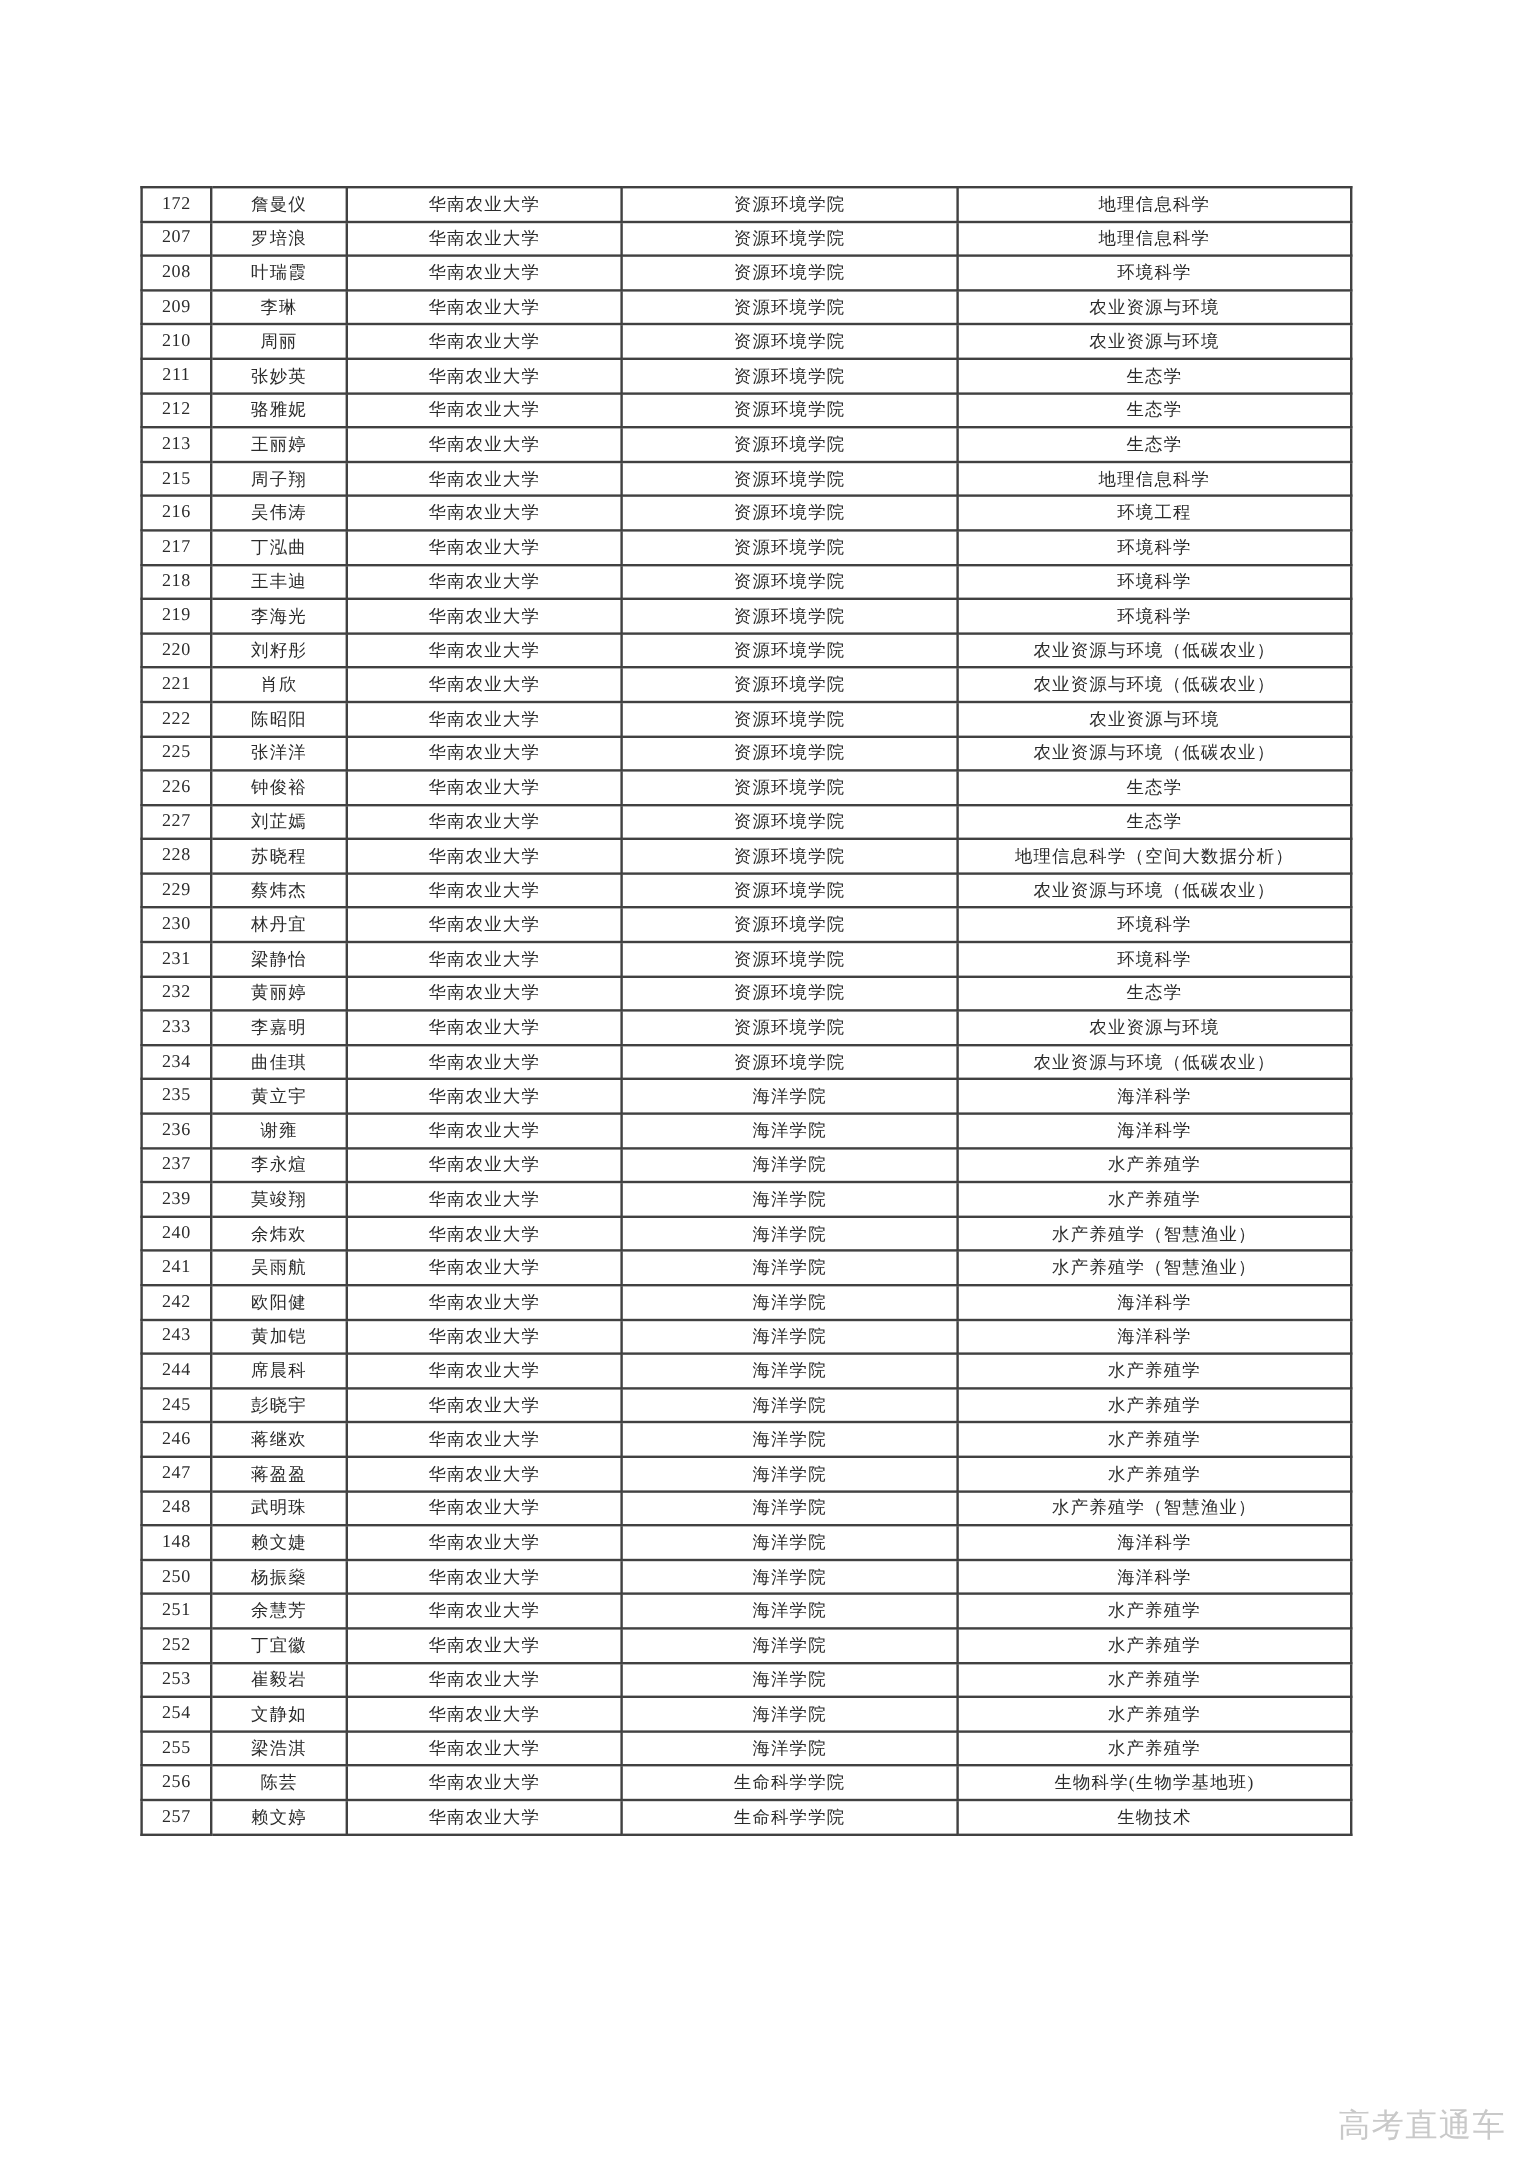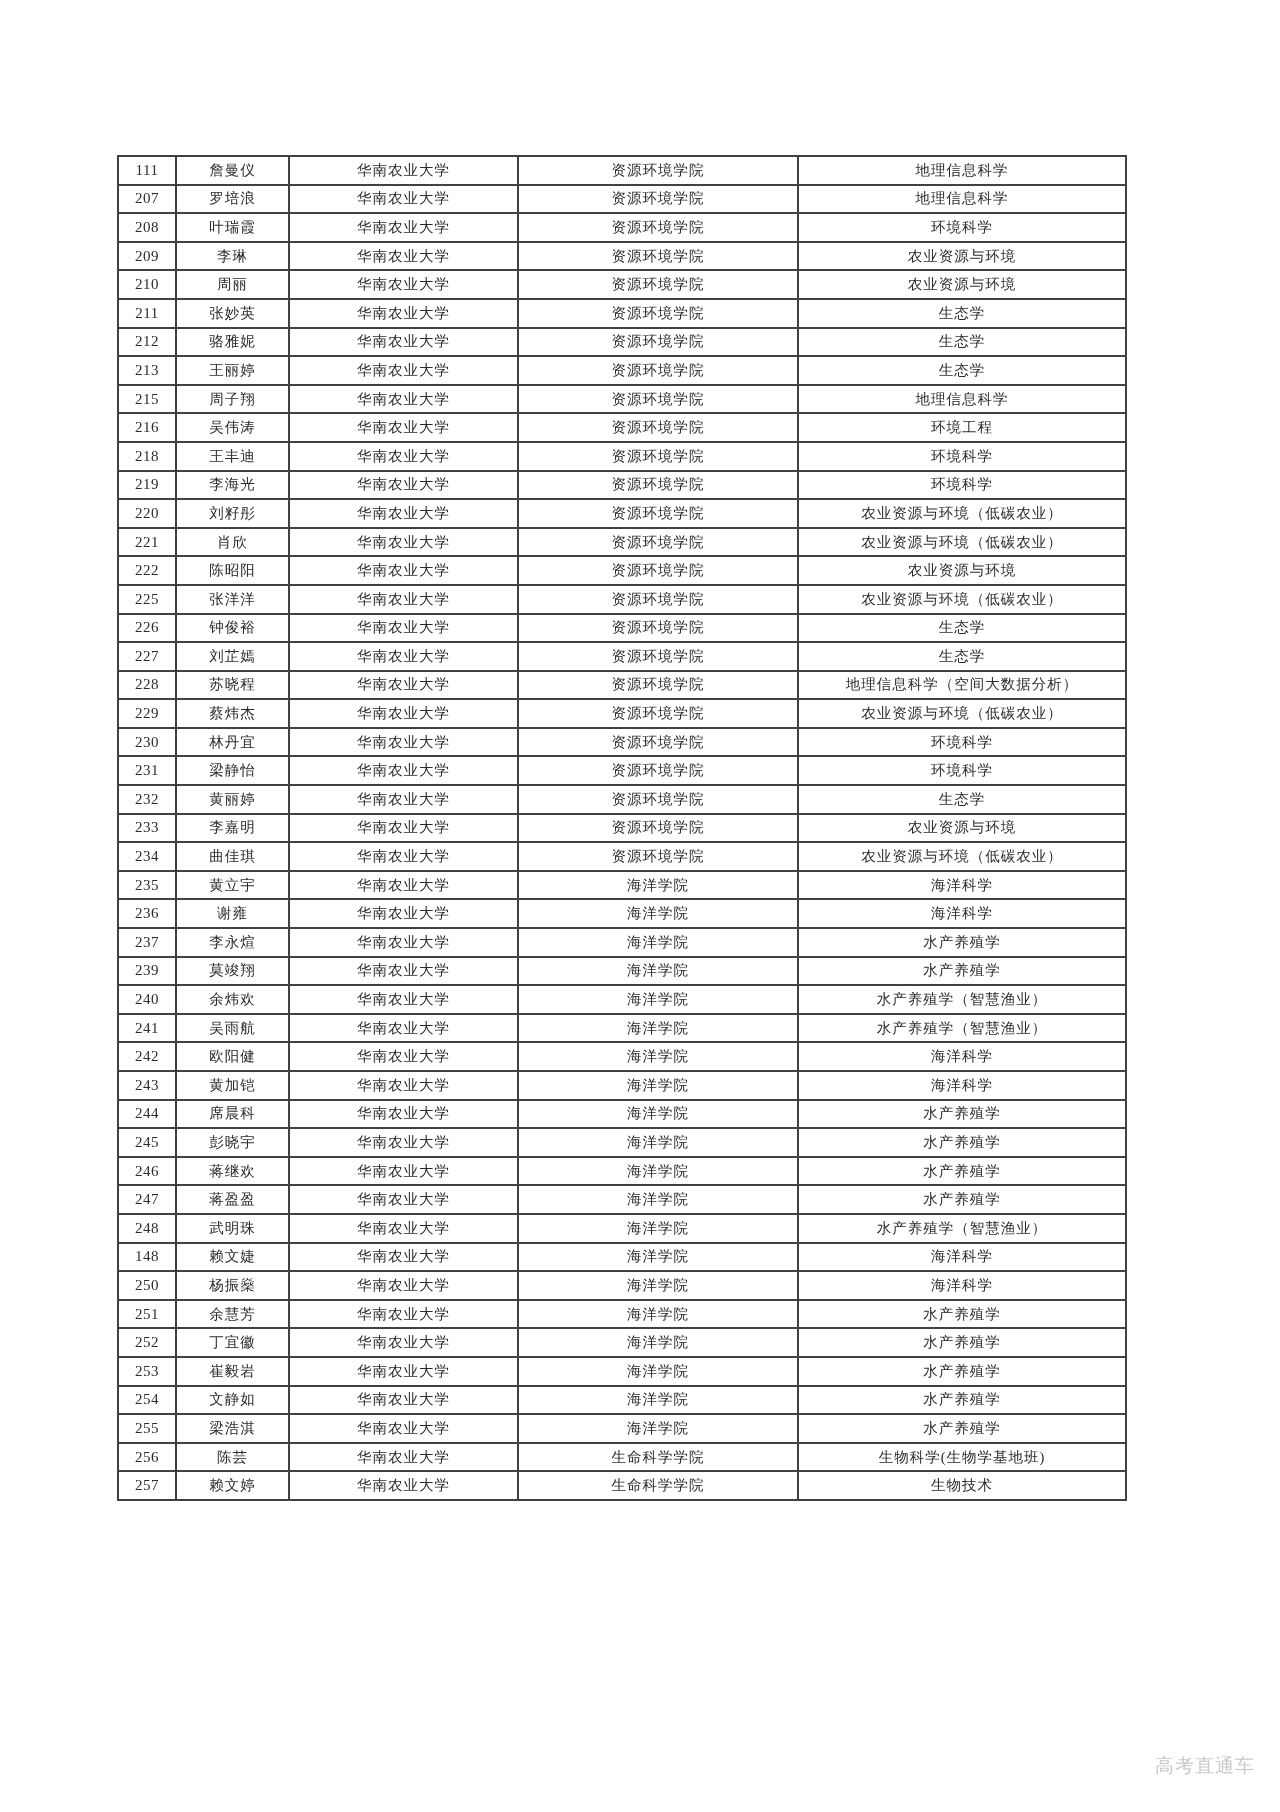--- a/index.html
+++ b/index.html
@@ -39,42 +39,42 @@
   }
   table.roster td.no-cell {
     font-size: 15px;
     letter-spacing: 0.5px;
     font-family: "Liberation Serif", "DejaVu Serif", serif;
   }
   .watermark {
     position: absolute;
     top: 1753px;
     right: 25px;
-    font-size: 19px;
+    font-size: 27px;
     letter-spacing: 1px;
     color: #c9c9c9;
     font-family: "Liberation Serif", "DejaVu Serif", serif;
   }
 </style>
 </head>
 <body>
 
 <div class="page">
 
   <table class="roster">
     <colgroup>
       <col class="c-no">
       <col class="c-name">
       <col class="c-univ">
       <col class="c-coll">
       <col class="c-major">
     </colgroup>
     <tbody>
         <tr>
-      <td class="no-cell">111</td>
+      <td class="no-cell">172</td>
       <td>詹曼仪</td>
       <td>华南农业大学</td>
       <td>资源环境学院</td>
       <td>地理信息科学</td>
     </tr>
         <tr>
       <td class="no-cell">207</td>
       <td>罗培浪</td>
       <td>华南农业大学</td>
       <td>资源环境学院</td>
@@ -128,20 +128,27 @@
       <td>华南农业大学</td>
       <td>资源环境学院</td>
       <td>地理信息科学</td>
     </tr>
         <tr>
       <td class="no-cell">216</td>
       <td>吴伟涛</td>
       <td>华南农业大学</td>
       <td>资源环境学院</td>
       <td>环境工程</td>
+    </tr>
+        <tr>
+      <td class="no-cell">217</td>
+      <td>丁泓曲</td>
+      <td>华南农业大学</td>
+      <td>资源环境学院</td>
+      <td>环境科学</td>
     </tr>
         <tr>
       <td class="no-cell">218</td>
       <td>王丰迪</td>
       <td>华南农业大学</td>
       <td>资源环境学院</td>
       <td>环境科学</td>
     </tr>
         <tr>
       <td class="no-cell">219</td>

